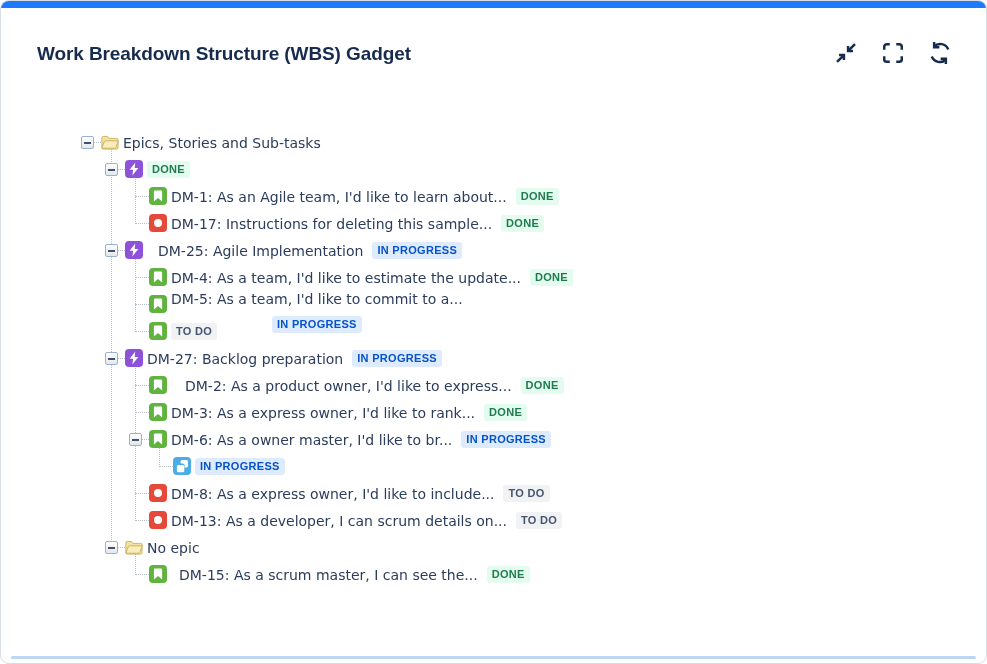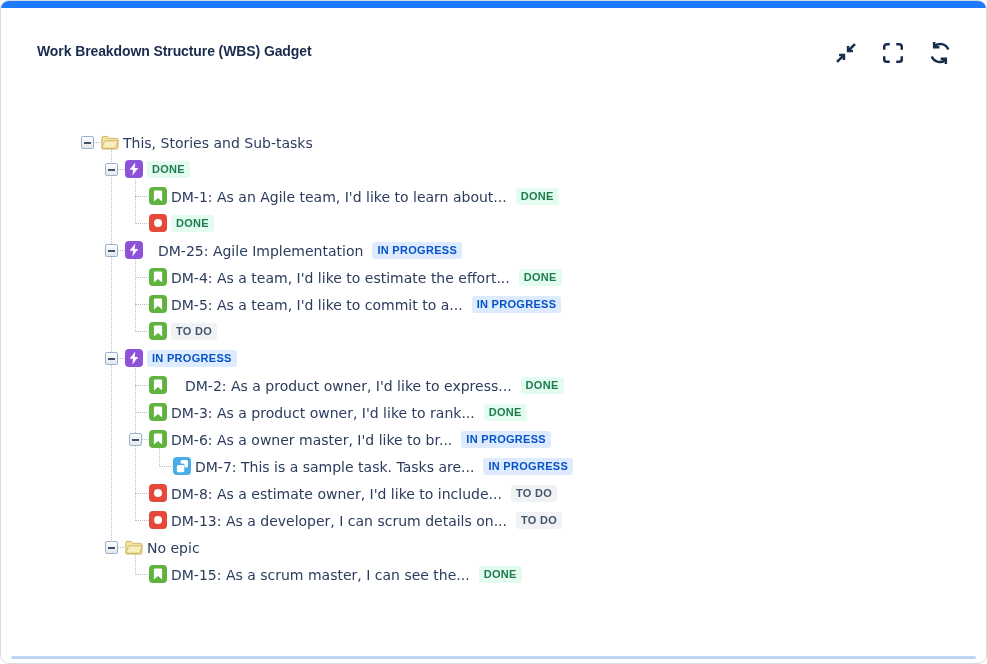--- a/index.html
+++ b/index.html
@@ -1,20 +1,20 @@
 <!DOCTYPE html>
 <html><head>
 <meta charset="utf-8">
 <style>
   html,body{margin:0;padding:0;background:#fff;}
   body{width:987px;height:664px;font-family:"Liberation Sans",sans-serif;overflow:hidden;}
   .card{position:relative;width:987px;height:664px;box-sizing:border-box;background:#fff;
         border:1px solid #D8DDE3;border-radius:9px;overflow:hidden;}
   .accent{position:absolute;top:0;left:0;right:0;height:7px;background:#1D7AFC;}
-  .title{position:absolute;left:36px;top:42px;margin:0;font-size:14px;font-weight:700;
+  .title{position:absolute;left:36px;top:42px;margin:0;font-size:19px;font-weight:700;
          color:#172B4D;letter-spacing:-0.1px;}
   .toolbar{position:absolute;right:32px;top:39px;display:flex;gap:19px;}
   .tbtn{width:28px;height:28px;padding:0;border:0;background:none;cursor:pointer;
         display:flex;align-items:center;justify-content:center;}
   .tree{position:absolute;left:80px;top:128px;width:890px;}
   .trow{position:relative;height:27px;white-space:nowrap;}
   .vline{position:absolute;width:0;border-left:1px dotted #B7BFC9;}
   .hstub{position:absolute;top:13px;height:0;border-top:1px dotted #B7BFC9;}
   .exp{position:absolute;top:7px;width:13px;height:13px;box-sizing:border-box;
        border:1px solid #9AB3CD;border-radius:2px;cursor:pointer;
@@ -71,21 +71,21 @@
       <div class="trow">
         <div class="hstub" style="left: 6px; width: 14px;"></div>
         <div class="exp" style="left: 0px;"></div>
         <span class="ticon" style="left: 20px;">
           <svg width="21" height="17" viewBox="0 0 21 17">
          <path d="M1 14.6 V3 a1.6 1.6 0 0 1 1.6 -1.6 h4.9 l1.9 2.3 h8.9 A1.6 1.6 0 0 1 19.9 5.3 v9.3 a1.6 1.6 0 0 1 -1.6 1.6 H2.6 A1.6 1.6 0 0 1 1 14.6 Z" fill="#F3E3A0" stroke="#C9AB56"></path>
          <path d="M1 14.9 3.9 7.5 a1.5 1.5 0 0 1 1.4 -1 h14.9 l-2.9 7.7 a1.6 1.6 0 0 1 -1.5 1 H1.9 Z" fill="#F8EDBD" stroke="#C9AB56" stroke-linejoin="round"></path>
           </svg>
         </span>
         <span class="lwrap" style="left: 42px;">
-          <span class="lbl">This, Stories and Sub-tasks</span>
+          <span class="lbl">Epics, Stories and Sub-tasks</span>
         </span>
       </div>
       <div class="trow">
         <div class="hstub" style="left: 30px; width: 14px;"></div>
         <div class="exp" style="left: 24px;"></div>
         <span class="ticon" style="left: 44px;">
           <svg width="18" height="18" viewBox="0 0 18 18">
             <rect width="18" height="18" rx="4" fill="#8D52D9"></rect>
          <path d="M10.3 2.6 L4.6 9.7 H8.1 L7.4 15.4 L13.3 8.1 H9.7 Z" fill="#fff"></path>
           </svg>
@@ -109,20 +109,21 @@
       </div>
       <div class="trow">
         <div class="hstub" style="left: 54px; width: 14px;"></div>
         <span class="ticon" style="left: 68px;">
           <svg width="18" height="18" viewBox="0 0 18 18">
             <rect width="18" height="18" rx="4" fill="#E5493A"></rect>
          <circle cx="9" cy="9" r="4" fill="#fff"></circle>
           </svg>
         </span>
         <span class="lwrap" style="left: 90px;">
+          <span class="lbl">DM-17: Instructions for deleting this sample...</span>
           <span class="badge" style="background: rgb(227, 252, 239); color: rgb(30, 123, 79);">DONE</span>
         </span>
       </div>
       <div class="trow">
         <div class="hstub" style="left: 30px; width: 14px;"></div>
         <div class="exp" style="left: 24px;"></div>
         <span class="ticon" style="left: 44px;">
           <svg width="18" height="18" viewBox="0 0 18 18">
             <rect width="18" height="18" rx="4" fill="#8D52D9"></rect>
          <path d="M10.3 2.6 L4.6 9.7 H8.1 L7.4 15.4 L13.3 8.1 H9.7 Z" fill="#fff"></path>
@@ -135,33 +136,33 @@
       </div>
       <div class="trow">
         <div class="hstub" style="left: 54px; width: 14px;"></div>
         <span class="ticon" style="left: 68px;">
           <svg width="18" height="18" viewBox="0 0 18 18">
             <rect width="18" height="18" rx="4" fill="#5FB33E"></rect>
          <path d="M6 3.5 h6 a1.1 1.1 0 0 1 1.1 1.1 v9.9 l-4.1 -3.4 -4.1 3.4 V4.6 A1.1 1.1 0 0 1 6 3.5 Z" fill="#fff"></path>
           </svg>
         </span>
         <span class="lwrap" style="left: 90px;">
-          <span class="lbl">DM-4: As a team, I'd like to estimate the effort...</span>
-          <span class="badge" style="background: rgb(227, 252, 239); color: rgb(30, 123, 79);">DONE</span>
-        </span>
-      </div>
-      <div class="trow">
-        <div class="hstub" style="left: 54px; width: 14px;"></div>
-        <span class="ticon" style="left: 68px;">
-          <svg width="18" height="18" viewBox="0 0 18 18">
-            <rect width="18" height="18" rx="4" fill="#5FB33E"></rect>
-         <path d="M6 3.5 h6 a1.1 1.1 0 0 1 1.1 1.1 v9.9 l-4.1 -3.4 -4.1 3.4 V4.6 A1.1 1.1 0 0 1 6 3.5 Z" fill="#fff"></path>
-          </svg>
-        </span>
-        <span class="lwrap" style="left: 90px;">
+          <span class="lbl">DM-4: As a team, I'd like to estimate the update...</span>
+          <span class="badge" style="background: rgb(227, 252, 239); color: rgb(30, 123, 79);">DONE</span>
+        </span>
+      </div>
+      <div class="trow">
+        <div class="hstub" style="left: 54px; width: 14px;"></div>
+        <span class="ticon" style="left: 68px;">
+          <svg width="18" height="18" viewBox="0 0 18 18">
+            <rect width="18" height="18" rx="4" fill="#5FB33E"></rect>
+         <path d="M6 3.5 h6 a1.1 1.1 0 0 1 1.1 1.1 v9.9 l-4.1 -3.4 -4.1 3.4 V4.6 A1.1 1.1 0 0 1 6 3.5 Z" fill="#fff"></path>
+          </svg>
+        </span>
+        <span class="lwrap" style="left: 90px; flex-direction: column;">
           <span class="lbl">DM-5: As a team, I'd like to commit to a...</span>
           <span class="badge" style="background: rgb(222, 235, 255); color: rgb(5, 83, 200);">IN PROGRESS</span>
         </span>
       </div>
       <div class="trow">
         <div class="hstub" style="left: 54px; width: 14px;"></div>
         <span class="ticon" style="left: 68px;">
           <svg width="18" height="18" viewBox="0 0 18 18">
             <rect width="18" height="18" rx="4" fill="#5FB33E"></rect>
          <path d="M6 3.5 h6 a1.1 1.1 0 0 1 1.1 1.1 v9.9 l-4.1 -3.4 -4.1 3.4 V4.6 A1.1 1.1 0 0 1 6 3.5 Z" fill="#fff"></path>
@@ -174,20 +175,21 @@
       <div class="trow">
         <div class="hstub" style="left: 30px; width: 14px;"></div>
         <div class="exp" style="left: 24px;"></div>
         <span class="ticon" style="left: 44px;">
           <svg width="18" height="18" viewBox="0 0 18 18">
             <rect width="18" height="18" rx="4" fill="#8D52D9"></rect>
          <path d="M10.3 2.6 L4.6 9.7 H8.1 L7.4 15.4 L13.3 8.1 H9.7 Z" fill="#fff"></path>
           </svg>
         </span>
         <span class="lwrap" style="left: 66px;">
+          <span class="lbl">DM-27: Backlog preparation</span>
           <span class="badge" style="background: rgb(222, 235, 255); color: rgb(5, 83, 200);">IN PROGRESS</span>
         </span>
       </div>
       <div class="trow">
         <div class="hstub" style="left: 54px; width: 14px;"></div>
         <span class="ticon" style="left: 68px;">
           <svg width="18" height="18" viewBox="0 0 18 18">
             <rect width="18" height="18" rx="4" fill="#5FB33E"></rect>
          <path d="M6 3.5 h6 a1.1 1.1 0 0 1 1.1 1.1 v9.9 l-4.1 -3.4 -4.1 3.4 V4.6 A1.1 1.1 0 0 1 6 3.5 Z" fill="#fff"></path>
           </svg>
@@ -199,21 +201,21 @@
       </div>
       <div class="trow">
         <div class="hstub" style="left: 54px; width: 14px;"></div>
         <span class="ticon" style="left: 68px;">
           <svg width="18" height="18" viewBox="0 0 18 18">
             <rect width="18" height="18" rx="4" fill="#5FB33E"></rect>
          <path d="M6 3.5 h6 a1.1 1.1 0 0 1 1.1 1.1 v9.9 l-4.1 -3.4 -4.1 3.4 V4.6 A1.1 1.1 0 0 1 6 3.5 Z" fill="#fff"></path>
           </svg>
         </span>
         <span class="lwrap" style="left: 90px;">
-          <span class="lbl">DM-3: As a product owner, I'd like to rank...</span>
+          <span class="lbl">DM-3: As a express owner, I'd like to rank...</span>
           <span class="badge" style="background: rgb(227, 252, 239); color: rgb(30, 123, 79);">DONE</span>
         </span>
       </div>
       <div class="trow">
         <div class="hstub" style="left: 54px; width: 14px;"></div>
         <div class="exp" style="left: 48px;"></div>
         <span class="ticon" style="left: 68px;">
           <svg width="18" height="18" viewBox="0 0 18 18">
             <rect width="18" height="18" rx="4" fill="#5FB33E"></rect>
          <path d="M6 3.5 h6 a1.1 1.1 0 0 1 1.1 1.1 v9.9 l-4.1 -3.4 -4.1 3.4 V4.6 A1.1 1.1 0 0 1 6 3.5 Z" fill="#fff"></path>
@@ -228,34 +230,33 @@
         <div class="hstub" style="left: 78px; width: 14px;"></div>
         <span class="ticon" style="left: 92px;">
           <svg width="18" height="18" viewBox="0 0 18 18">
             <rect width="18" height="18" rx="4" fill="#4BADE8"></rect>
          <rect x="7.6" y="3" width="7.4" height="7.4" rx="1.6" fill="#fff"></rect>
          <rect x="2.6" y="6.6" width="9" height="9" rx="2" fill="#4BADE8"></rect>
          <rect x="3.9" y="7.9" width="7.4" height="7.4" rx="1.6" fill="#fff"></rect>
           </svg>
         </span>
         <span class="lwrap" style="left: 114px;">
-          <span class="lbl">DM-7: This is a sample task. Tasks are...</span>
           <span class="badge" style="background: rgb(222, 235, 255); color: rgb(5, 83, 200);">IN PROGRESS</span>
         </span>
       </div>
       <div class="trow">
         <div class="hstub" style="left: 54px; width: 14px;"></div>
         <span class="ticon" style="left: 68px;">
           <svg width="18" height="18" viewBox="0 0 18 18">
             <rect width="18" height="18" rx="4" fill="#E5493A"></rect>
          <circle cx="9" cy="9" r="4" fill="#fff"></circle>
           </svg>
         </span>
         <span class="lwrap" style="left: 90px;">
-          <span class="lbl">DM-8: As a estimate owner, I'd like to include...</span>
+          <span class="lbl">DM-8: As a express owner, I'd like to include...</span>
           <span class="badge" style="background: rgb(241, 242, 244); color: rgb(68, 84, 111);">TO DO</span>
         </span>
       </div>
       <div class="trow">
         <div class="hstub" style="left: 54px; width: 14px;"></div>
         <span class="ticon" style="left: 68px;">
           <svg width="18" height="18" viewBox="0 0 18 18">
             <rect width="18" height="18" rx="4" fill="#E5493A"></rect>
          <circle cx="9" cy="9" r="4" fill="#fff"></circle>
           </svg>
@@ -279,20 +280,20 @@
         </span>
       </div>
       <div class="trow">
         <div class="hstub" style="left: 54px; width: 14px;"></div>
         <span class="ticon" style="left: 68px;">
           <svg width="18" height="18" viewBox="0 0 18 18">
             <rect width="18" height="18" rx="4" fill="#5FB33E"></rect>
          <path d="M6 3.5 h6 a1.1 1.1 0 0 1 1.1 1.1 v9.9 l-4.1 -3.4 -4.1 3.4 V4.6 A1.1 1.1 0 0 1 6 3.5 Z" fill="#fff"></path>
           </svg>
         </span>
-        <span class="lwrap" style="left: 90px; text-align: center;">
+        <span class="lwrap" style="left: 98px; text-align: center;">
           <span class="lbl">DM-15: As a scrum master, I can see the...</span>
           <span class="badge" style="background: rgb(227, 252, 239); color: rgb(30, 123, 79);">DONE</span>
         </span>
       </div>
     </div>
   <div class="bottombar"></div>
 </div>
 
 </body></html>

